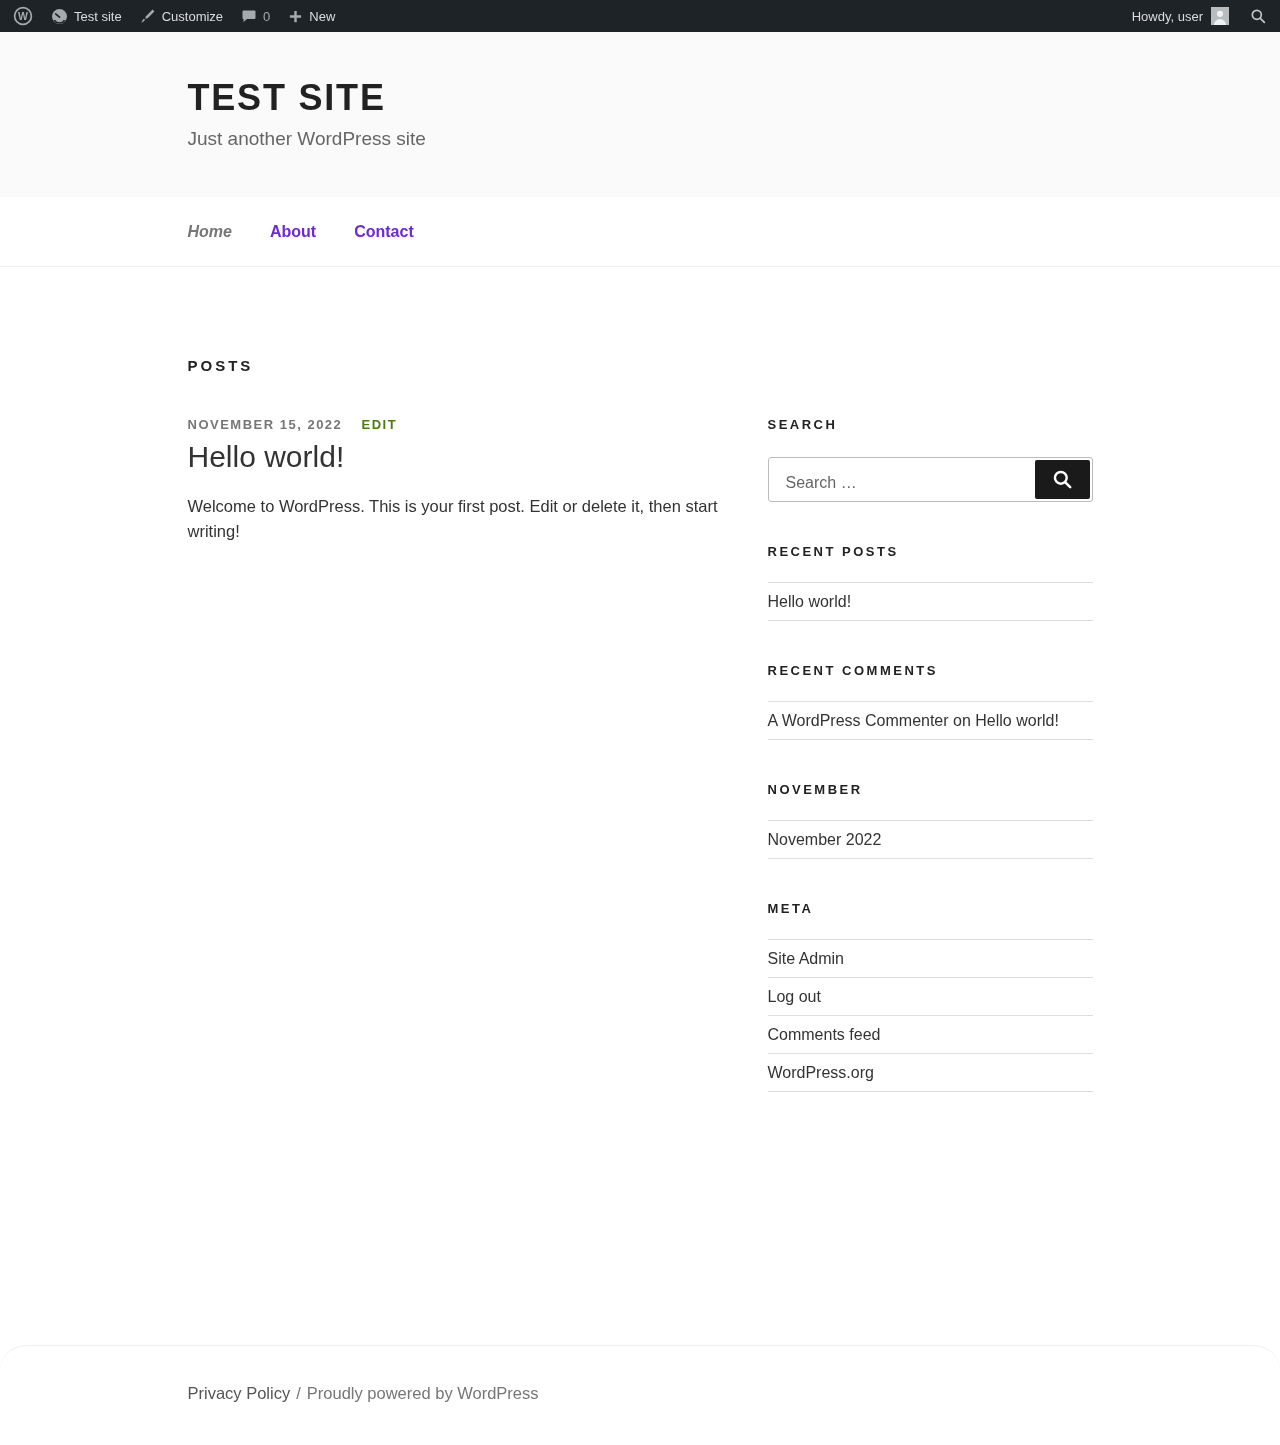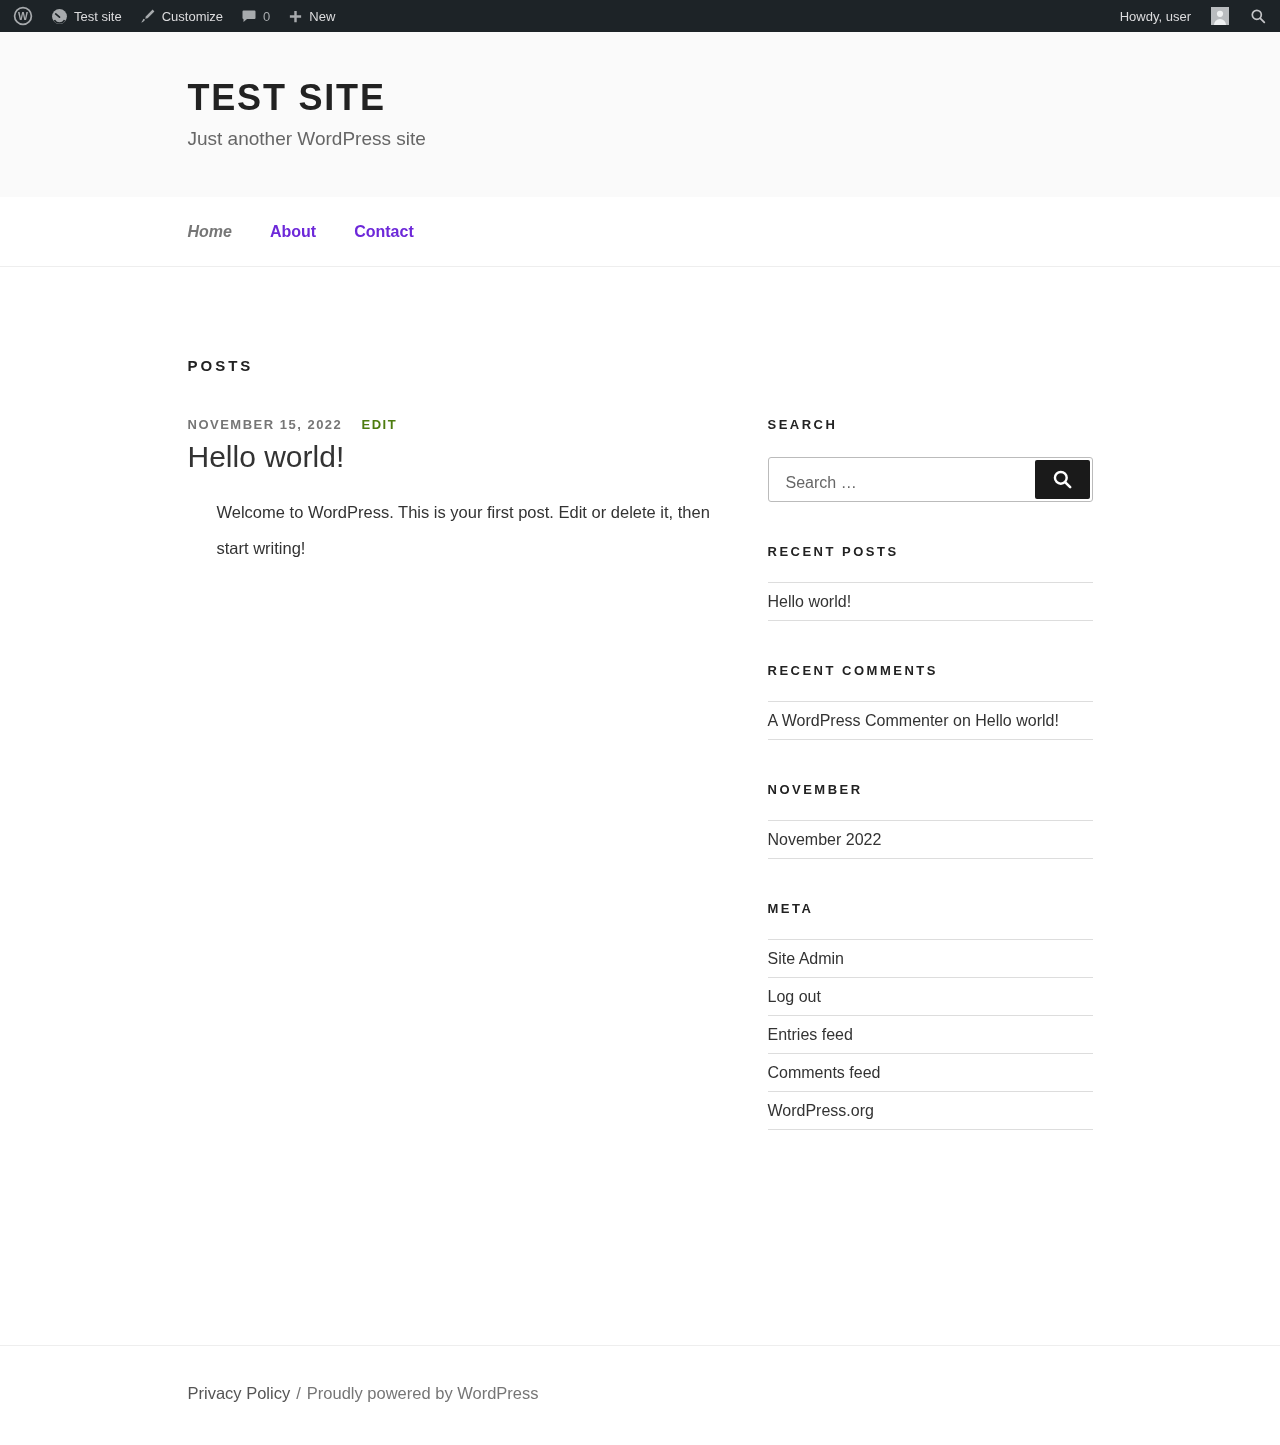--- a/index.html
+++ b/index.html
@@ -15,21 +15,21 @@
   
   .adminbar {
     height:32px; background:#1d2327; display:flex;
     justify-content:space-between; align-items:center;
     font-size:13px; color:#dcdcde; padding:0 4px;
   }
   .ab-group { display:flex; align-items:center; height:32px; }
   .ab-item { display:flex; align-items:center; gap:6px; height:32px; padding:0 9px; color:#dcdcde; cursor:pointer; }
   .ab-count { color:#a7aaad; }
   .ab-right { gap:2px; }
-  .howdy { display:flex; align-items:center; gap:20px; padding:0 9px; height:32px; }
+  .howdy { display:flex; align-items:center; gap:8px; padding:0 9px; height:32px; }
   .avatar { width:18px; height:18px; display:block; }
   .ab-search { padding:0 10px; display:flex; align-items:center; height:32px; }
 
   
   .site-header { height:165px; background:#fafafa; }
   .site-header .wrap { padding-top:46px; }
   .site-title {
     font-size:36px; font-weight:bold; letter-spacing:1.8px;
     color:#222; line-height:1.1;
   }
@@ -46,21 +46,21 @@
   .site-main .wrap { padding-top:91px; display:flex; justify-content:space-between;gap:19px; }
   .col-posts { width:535px; }
   .posts-title {
     font-size:15px; font-weight:bold; letter-spacing:3px; color:#222;
     line-height:1; margin-bottom:45px;
   }
   .entry-meta { font-size:13px; font-weight:bold; letter-spacing:1.5px; line-height:1; }
   .entry-date { color:#767676; }
   .entry-edit { color:#4d7c0f; margin-left:14px; }
   .entry-title { margin-top:8px; font-size:30px; font-weight:normal; color:#333; line-height:1.23; }
-  .entry-body { margin-top:18px; font-size:16.5px; color:#333; line-height:36px;margin-left:29px; }
+  .entry-body { margin-top:18px; font-size:16.5px; color:#333; line-height:25px; }
 
   
   .sidebar { width:325px; margin-top:60px; }
   .widget { margin-top:43px; }
   .widget:first-child { margin-top:0; }
   .widget-title {
     font-size:13px; font-weight:bold; letter-spacing:2.5px; color:#222;
     line-height:1; margin-bottom:24px;
   }
   .widget.search .widget-title { margin-bottom:26px; }
@@ -74,21 +74,21 @@
     font-family:inherit; outline:none;
   }
   .search-input::placeholder { color:#666; opacity:1; }
   .search-submit {
     position:absolute; top:3px; right:3px; bottom:3px; width:55px;
     background:#1a1a1a; border:0; border-radius:2px; cursor:pointer;
     display:flex; align-items:center; justify-content:center;
   }
 
   
-  .site-footer { height:100px; border-top:1px solid #eee; }
+  .site-footer { height:100px; border-top:1px solid #eee;border-radius:26px; }
   .site-footer .wrap { padding-top:38px; font-size:16.5px; color:#767676; }
   .footer-privacy { color:#555; }
   .footer-sep { margin:0 6px; color:#767676; }
   .footer-powered { color:#767676; }
 </style>
 </head>
 <body>
 
 <div class="adminbar">
   <div class="ab-group">
@@ -218,23 +218,20 @@
       <section class="widget">
         <h4 class="widget-title">META</h4>
         <ul>
           <li>
             <a>Site Admin</a>
           </li>
           <li>
             <a>Log out</a>
           </li>
           <li>
-            <a>Entries feed</a>
-          </li>
-          <li>
             <a>Comments feed</a>
           </li>
           <li>
             <a>WordPress.org</a>
           </li>
         </ul>
       </section>
 
     </aside>
   </div>

